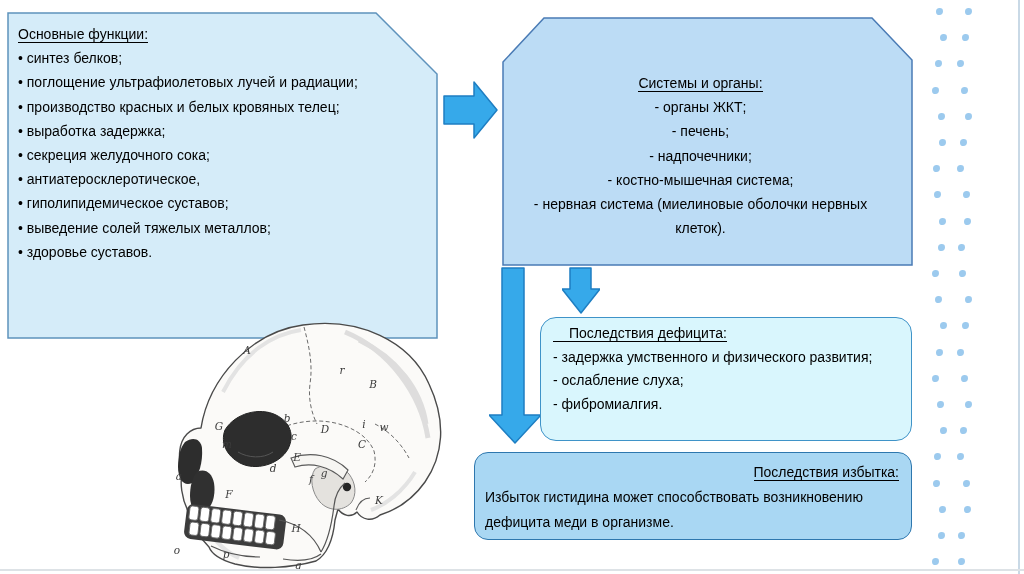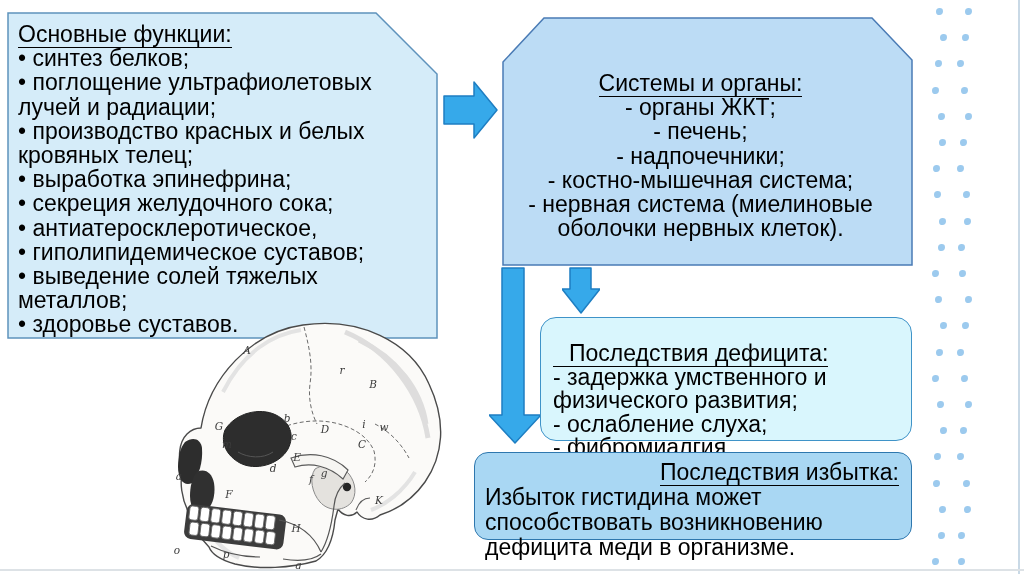--- a/index.html
+++ b/index.html
@@ -1,33 +1,33 @@
 <!DOCTYPE html>
 <html style="--text: #000000; --box-functions-fill: #d5ecf9; --box-functions-border: #5e92bc; --box-systems-fill: #bcdcf5; --box-systems-border: #4a7bb5; --box-deficiency-fill: #d9f6fd; --box-deficiency-border: #3f93c8; --box-excess-fill: #a9d7f3; --box-excess-border: #2e77ae; --arrow-fill: #36a9ea; --arrow-border: #1e7ec2; --dot: #9ccaee;"><head>
 <meta charset="utf-8">
 <style>
   html,body{margin:0;padding:0;background:#fff;}
   .slide{position:relative;width:1024px;height:574px;background:#fff;overflow:hidden;
          font-family:"Liberation Sans",sans-serif;color:var(--text,#000);}
   .shapebox{position:absolute;}
   .shapebox svg.bg{position:absolute;left:0;top:0;width:100%;height:100%;}
-  .content{position:absolute;left:0;top:0;right:0;bottom:0;font-size:23px;line-height:24.2px;}
+  .content{position:absolute;left:0;top:0;right:0;bottom:0;font-size:14px;line-height:24.2px;}
   .title-u{border-bottom:1.3px solid #000;padding-bottom:0px;}
   .li{white-space:normal;}
   
   #box-functions{left:7px;top:12px;width:431px;height:327px;}
   #box-functions .content{padding:10px 16px 0 11px;}
   
   #box-systems{left:502px;top:17px;width:411px;height:249px;}
   #box-systems .content{padding:54px 32px 0 18px;text-align:center;}
   
   #box-deficiency{left:540px;top:317px;width:372px;height:124px;
     background:var(--box-deficiency-fill);border:1.5px solid var(--box-deficiency-border);
     border-radius:16px;box-sizing:border-box;}
-  #box-deficiency .content{padding:4px 12px 0 12px;line-height:23.5px;margin-top:20px;}
+  #box-deficiency .content{padding:4px 12px 0 12px;line-height:23.5px;}
   #box-deficiency .title-u{padding-left:16px;}
   
   #box-excess{left:474px;top:452px;width:438px;height:88px;
     background:var(--box-excess-fill);border:1.5px solid var(--box-excess-border);
     border-radius:14px;box-sizing:border-box;}
   #box-excess .content{padding:7px 12px 0 10px;line-height:25px;}
   #box-excess .excess-title{text-align:right;}
   
   .flow-arrow{position:absolute;}
   .flow-arrow polygon{fill:var(--arrow-fill);stroke:var(--arrow-border);stroke-width:1.5;stroke-linejoin:round;}
@@ -53,21 +53,21 @@
   <div class="shapebox" id="box-functions">
     <svg class="bg" viewBox="0 0 431 327" preserveAspectRatio="none">
       <polygon points="1,1 369,1 430,62 430,326 1,326" style="fill:var(--box-functions-fill);stroke:var(--box-functions-border);stroke-width:1.5;"></polygon>
     </svg>
     <div class="content">
       <div><span class="title-u">Основные функции:</span></div>
       <div>
           <div class="li">• синтез белков;</div>
           <div class="li">• поглощение ультрафиолетовых лучей и радиации;</div>
           <div class="li">• производство красных и белых кровяных телец;</div>
-          <div class="li">• выработка эпинефрина;</div>
+          <div class="li">• выработка задержка;</div>
           <div class="li">• секреция желудочного сока;</div>
           <div class="li">• антиатеросклеротическое,</div>
           <div class="li">• гиполипидемическое суставов;</div>
           <div class="li">• выведение солей тяжелых металлов;</div>
           <div class="li">• здоровье суставов.</div>
         </div>
     </div>
   </div>
 
   <svg class="flow-arrow" id="arrow-right" viewBox="0 0 56 62">

